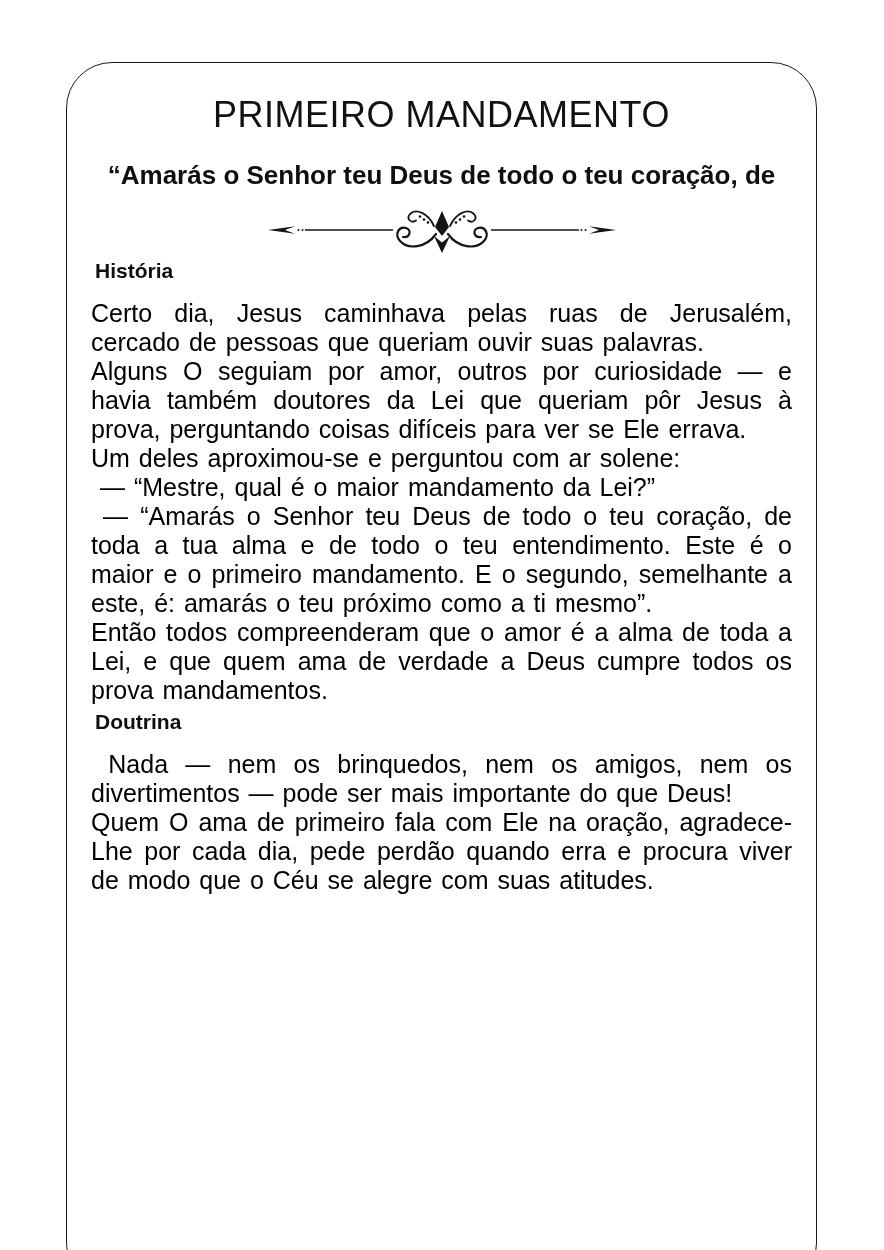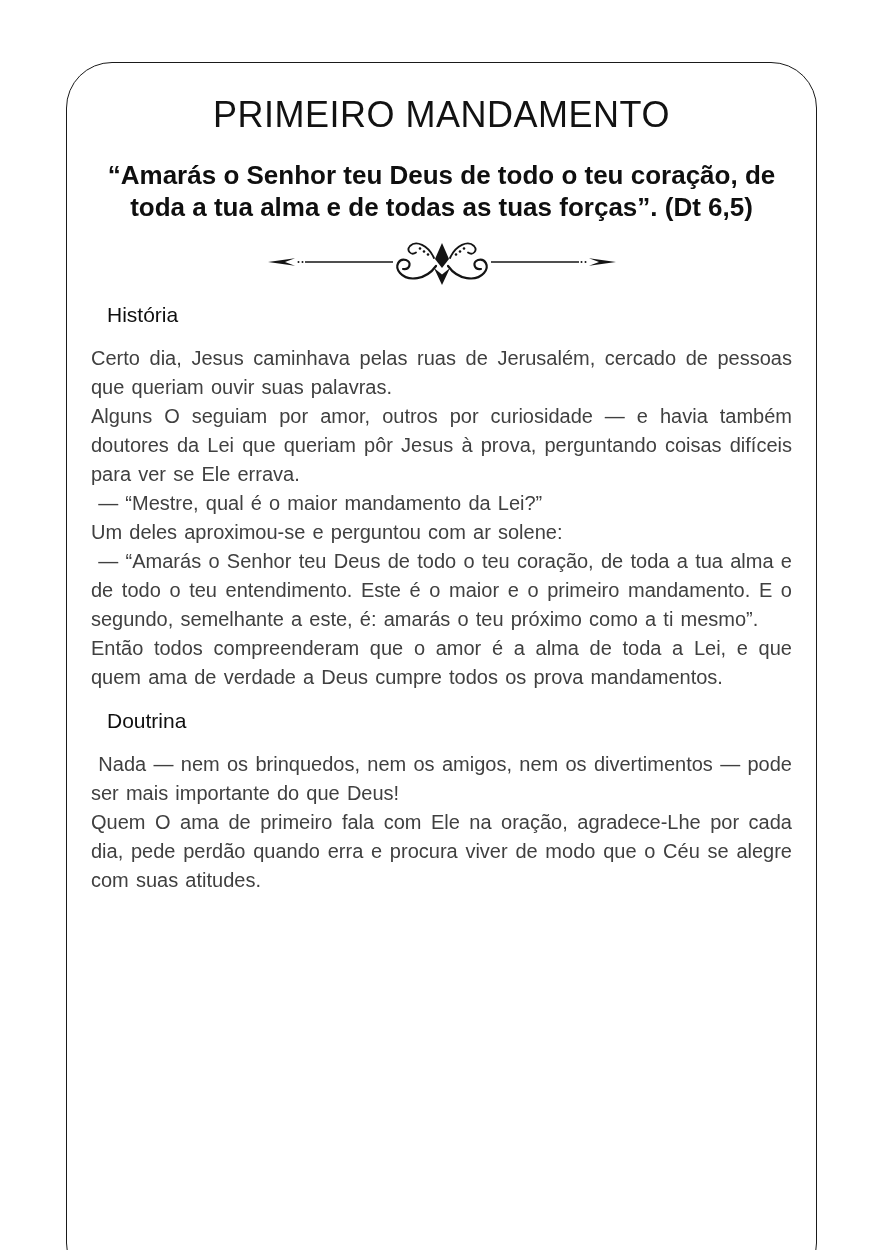--- a/index.html
+++ b/index.html
@@ -46,46 +46,45 @@
   }
   .verse .vline { display: block; }
   .divider-wrap {
     margin-top: 17px;
     height: 46px;
     text-align: center;
   }
   h2.section-heading {
     font-size: 21px;
     line-height: 26px;
-    font-weight: 400;
-    margin: 16px;
+    font-weight: 700;
+    margin: 4px;
     color: #0f0f0f;
   }
   .heading-historia { margin-top: 9px; }
   .heading-doutrina { margin-top: 21px; }
   .section-body { margin-top: 15px; }
   .section-body p {
     margin: 0;
-    font-size: 20px;
+    font-size: 25px;
     line-height: 29px;
     text-align: justify;
     word-spacing: 0.08em;
-    color: #404040;
+    color: #000000;
   }
 </style>
 </head>
 <body>
 
 <div class="page">
 
   <h1 class="title">PRIMEIRO MANDAMENTO</h1>
 
   <div class="verse">
     <span class="vline">“Amarás o Senhor teu Deus de todo o teu coração, de</span>
-    <span class="vline">toda a tua alma e de todas as tuas forças”. (Dt 6,5)</span>
   </div>
 
   <div class="divider-wrap">
     <svg width="356" height="46" viewBox="0 0 356 46" aria-hidden="true">
       <g id="divider-half" fill="#141414" stroke="#141414">
         <polygon points="4,22 31,18.3 21,22 31,25.7" stroke="none"></polygon>
         <circle cx="34.5" cy="22" r="1" stroke="none"></circle>
         <circle cx="38.5" cy="22" r="1" stroke="none"></circle>
         <line x1="41" y1="22" x2="129" y2="22" stroke-width="1.5"></line>
         <path d="M172,26 C162,40 144,42 136,33 C130,26 135,18 142,20 C148,22 146,30 139,29" fill="none" stroke-width="2.2" stroke-linecap="round"></path>
@@ -98,22 +97,22 @@
       <polygon points="178,3 185,19 178,28 171,19" fill="#141414"></polygon>
       <polygon points="170,28 178,45 186,28 178,34.5" fill="#141414"></polygon>
     </svg>
   </div>
 
   <section>
     <h2 class="section-heading heading-historia">História</h2>
     <div class="section-body">
       <p>Certo dia, Jesus caminhava pelas ruas de Jerusalém, cercado de pessoas que queriam ouvir suas palavras.</p>
       <p>Alguns O seguiam por amor, outros por curiosidade — e havia também doutores da Lei que queriam pôr Jesus à prova, perguntando coisas difíceis para ver se Ele errava.</p>
+      <p>Um deles aproximou-se e perguntou com ar solene:</p>
       <p>&nbsp;— “Mestre, qual é o maior mandamento da Lei?”</p>
-      <p>Um deles aproximou-se e perguntou com ar solene:</p>
       <p>&nbsp;— “Amarás o Senhor teu Deus de todo o teu coração, de toda a tua alma e de todo o teu entendimento. Este é o maior e o primeiro mandamento. E o segundo, semelhante a este, é: amarás o teu próximo como a ti mesmo”.</p>
       <p>Então todos compreenderam que o amor é a alma de toda a Lei, e que quem ama de verdade a Deus cumpre todos os prova mandamentos.</p>
     </div>
   </section>
 
   <section>
     <h2 class="section-heading heading-doutrina">Doutrina</h2>
     <div class="section-body">
       <p>&nbsp;Nada — nem os brinquedos, nem os amigos, nem os divertimentos — pode ser mais importante do que Deus!</p>
       <p>Quem O ama de primeiro fala com Ele na oração, agradece-Lhe por cada dia, pede perdão quando erra e procura viver de modo que o Céu se alegre com suas atitudes.</p>

